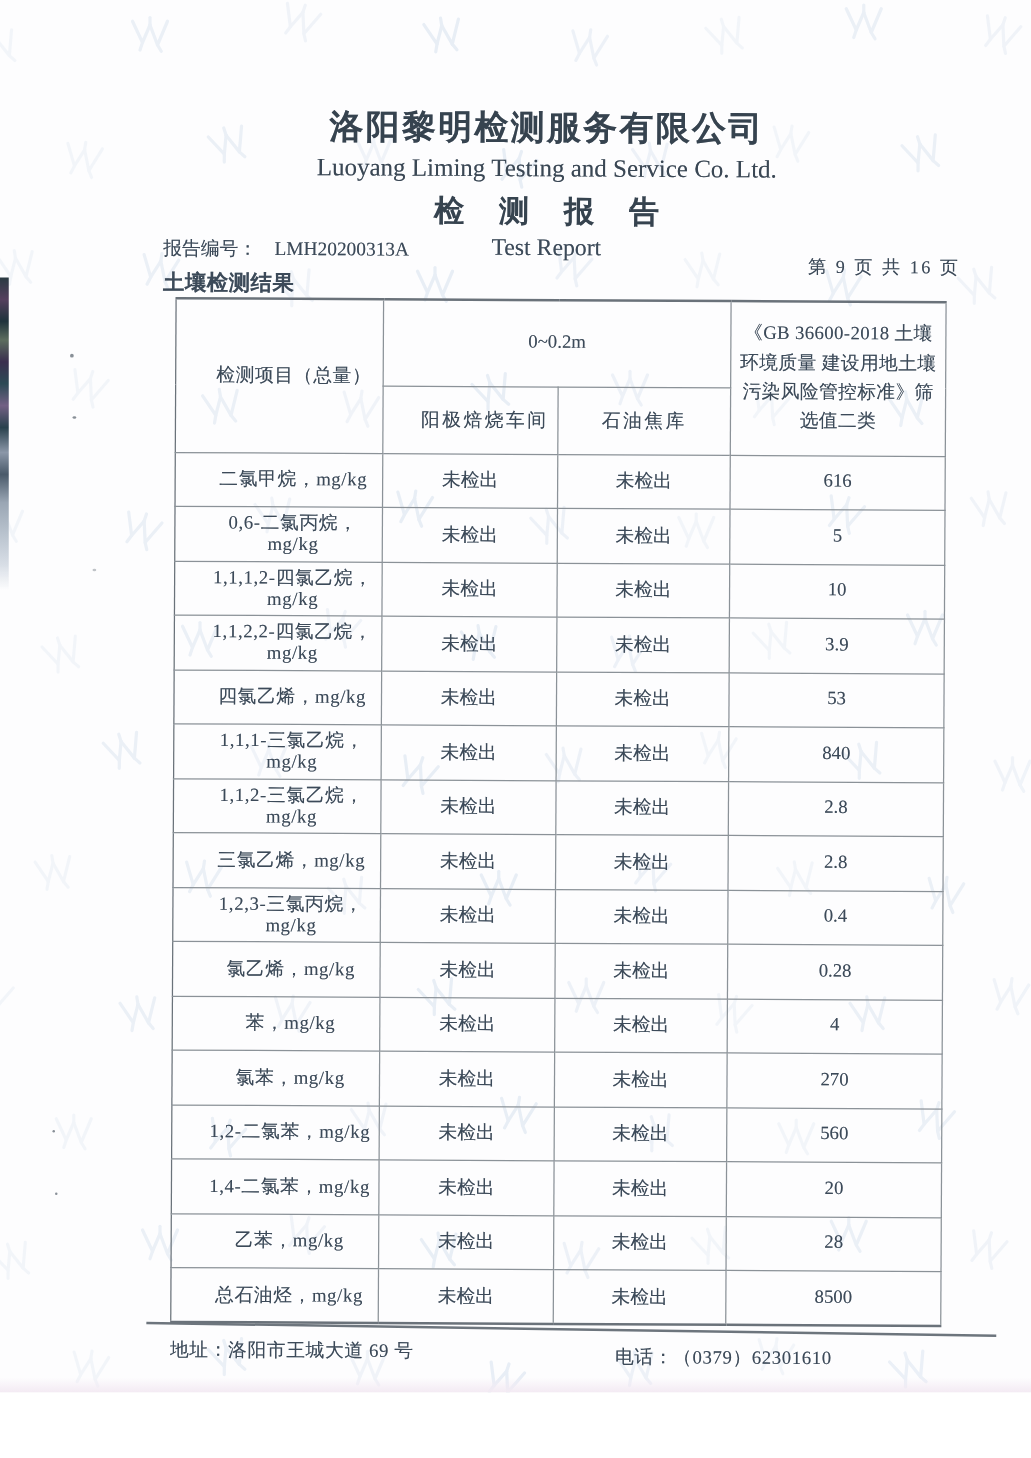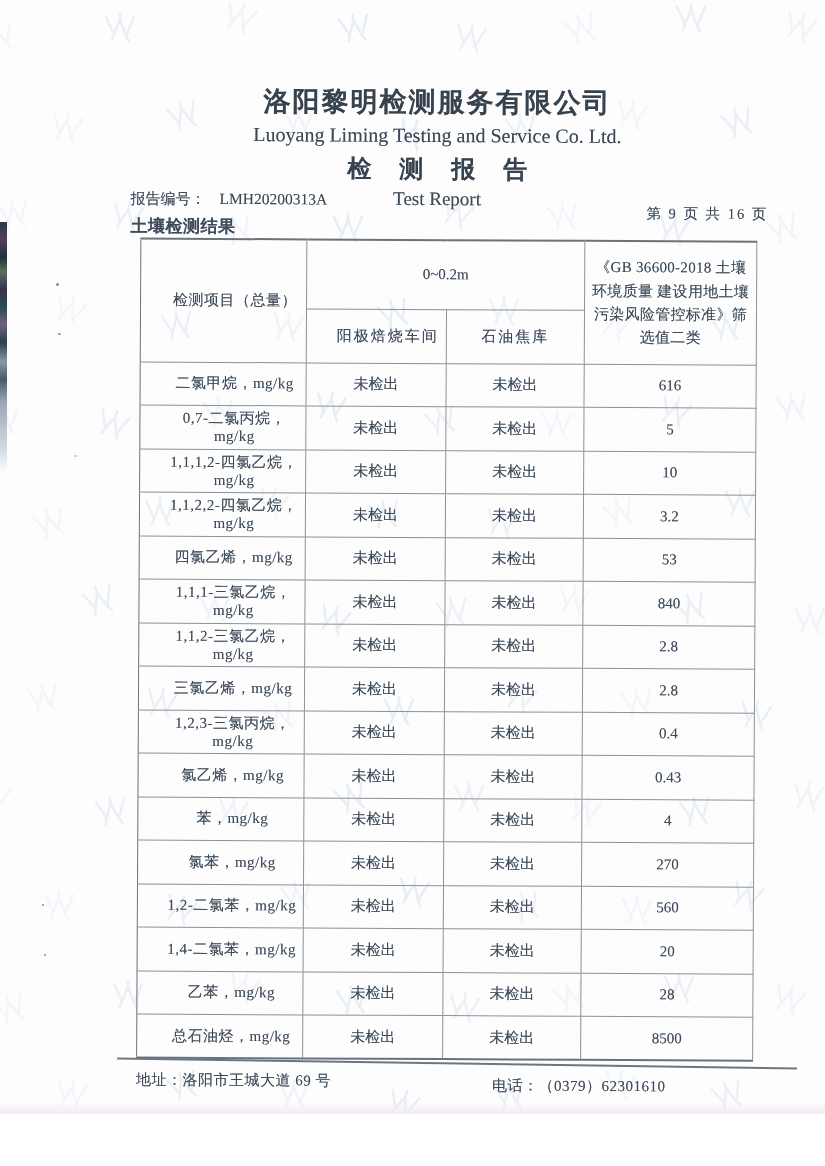--- a/index.html
+++ b/index.html
@@ -928,36 +928,36 @@
         </tr>
       </thead>
       <tbody id="rows">
           <tr>
             <td class="cell-item">二氯甲烷，mg/kg</td>
             <td>未检出</td>
             <td>未检出</td>
             <td>616</td>
           </tr>
           <tr>
-            <td class="cell-item">0,7-二氯丙烷，mg/kg</td>
+            <td class="cell-item">0,6-二氯丙烷，mg/kg</td>
             <td>未检出</td>
             <td>未检出</td>
             <td>5</td>
           </tr>
           <tr>
             <td class="cell-item">1,1,1,2-四氯乙烷，mg/kg</td>
             <td>未检出</td>
             <td>未检出</td>
             <td>10</td>
           </tr>
           <tr>
             <td class="cell-item">1,1,2,2-四氯乙烷，mg/kg</td>
             <td>未检出</td>
             <td>未检出</td>
-            <td>3.2</td>
+            <td>3.9</td>
           </tr>
           <tr>
             <td class="cell-item">四氯乙烯，mg/kg</td>
             <td>未检出</td>
             <td>未检出</td>
             <td>53</td>
           </tr>
           <tr>
             <td class="cell-item">1,1,1-三氯乙烷，mg/kg</td>
             <td>未检出</td>
@@ -979,21 +979,21 @@
           <tr>
             <td class="cell-item">1,2,3-三氯丙烷，mg/kg</td>
             <td>未检出</td>
             <td>未检出</td>
             <td>0.4</td>
           </tr>
           <tr>
             <td class="cell-item">氯乙烯，mg/kg</td>
             <td>未检出</td>
             <td>未检出</td>
-            <td>0.43</td>
+            <td>0.28</td>
           </tr>
           <tr>
             <td class="cell-item">苯，mg/kg</td>
             <td>未检出</td>
             <td>未检出</td>
             <td>4</td>
           </tr>
           <tr>
             <td class="cell-item">氯苯，mg/kg</td>
             <td>未检出</td>

